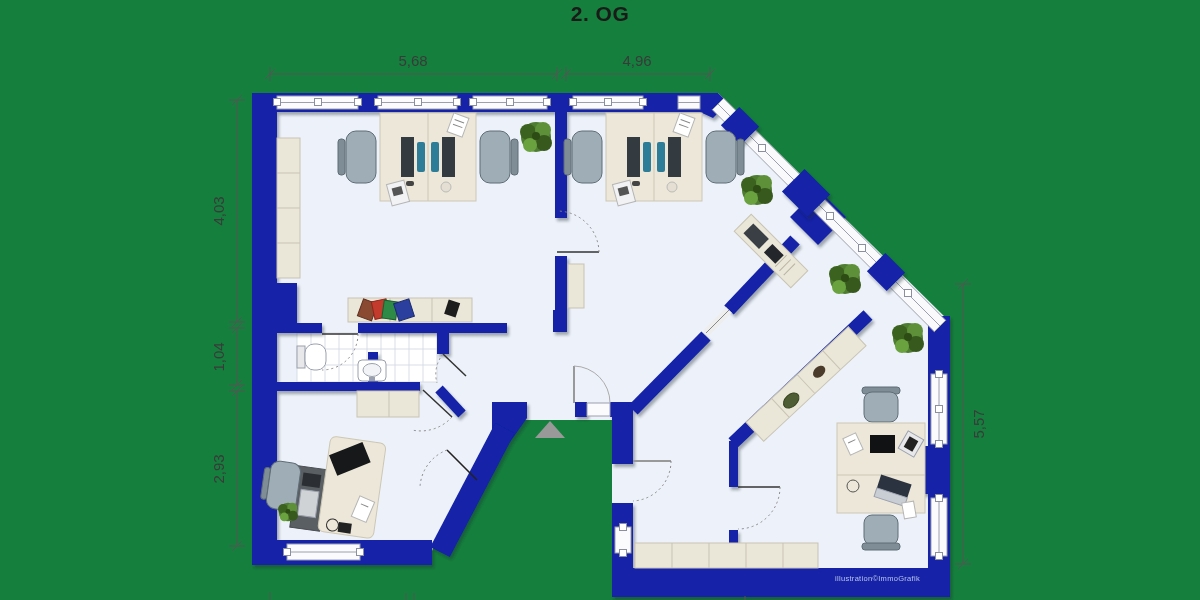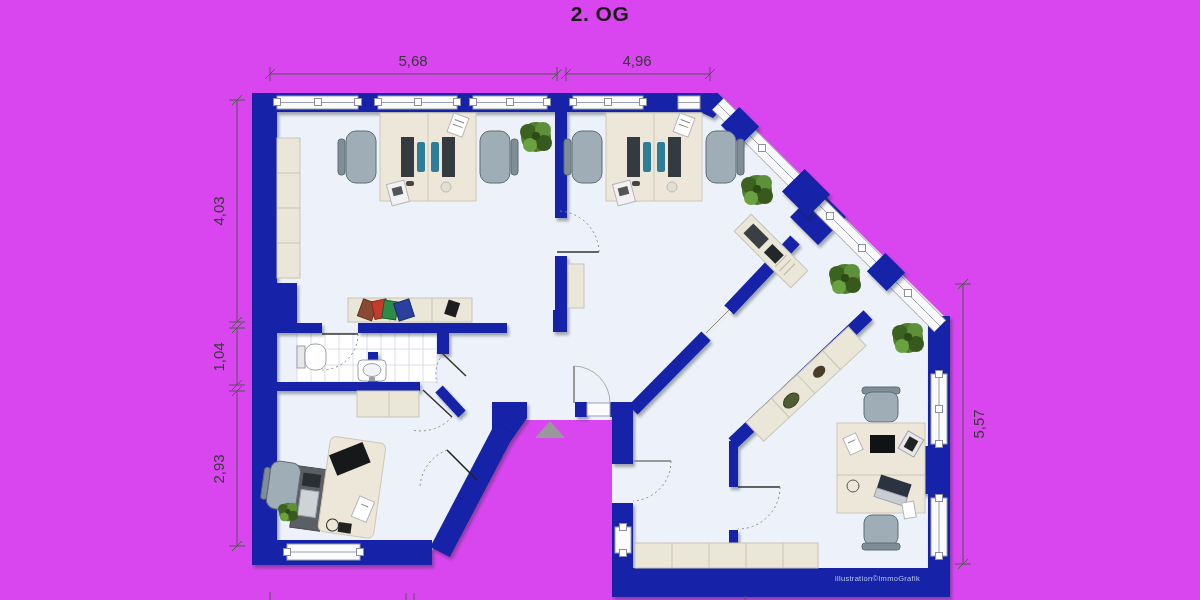--- a/index.html
+++ b/index.html
@@ -1,16 +1,16 @@
 <!DOCTYPE html>
 <html><head>
 <meta charset="utf-8">
 <style>
   html,body{margin:0;padding:0;background:#fff;}
-  .stage{position:relative;width:1200px;height:600px;background:#d946ef;overflow:hidden;
+  .stage{position:relative;width:1200px;height:600px;background:#15803d;overflow:hidden;
          font-family:"Liberation Sans", sans-serif;}
   .title{position:absolute;top:2px;left:0;width:100%;text-align:center;
          font-size:21px;font-weight:700;color:#1a1a18;letter-spacing:.5px;}
   svg{position:absolute;top:0;left:0;}
   .dimtxt{font-size:15px;fill:#3a3a3a;}
   .credit{font-size:7.5px;fill:#b8c4ea;letter-spacing:.3px;}
 </style>
 </head>
 <body>
 

